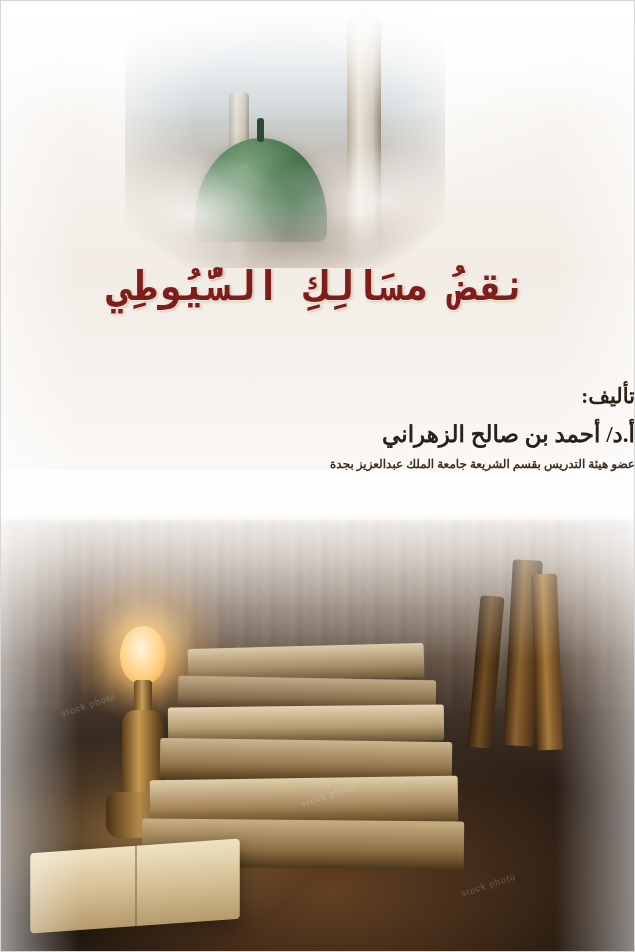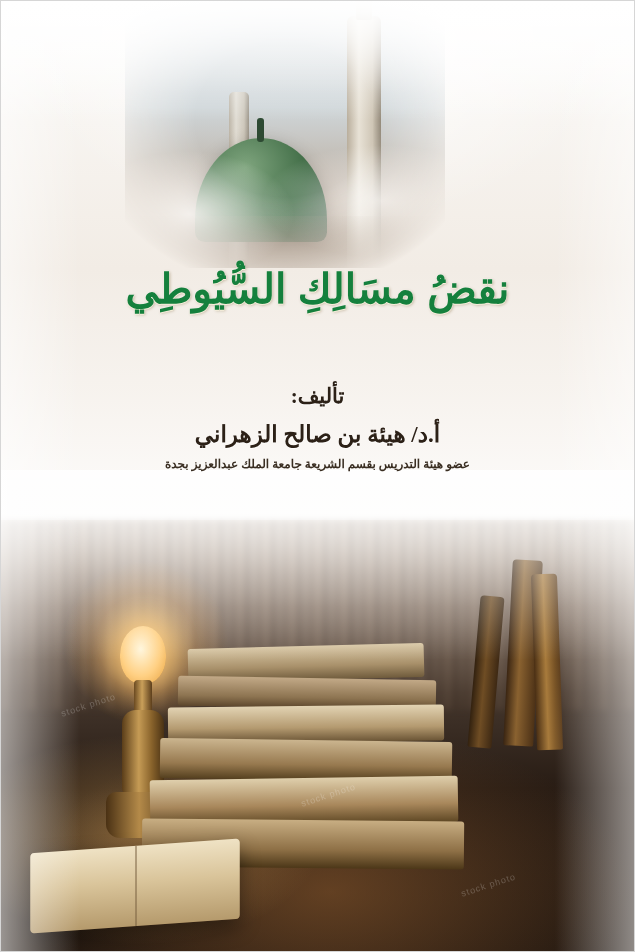--- a/index.html
+++ b/index.html
@@ -248,42 +248,43 @@
   .text-zone {
     position: absolute;
     left: 0;
     right: 0;
     top: 262px;
     text-align: center;
     z-index: 5;
   }
 
   .cover-title {
-    font-family: Liberation Sans, sans-serif;
+    font-family: Liberation Mono, monospace;
     font-weight: bold;
-    color: #15803d;
+    color: #7f1d1d;
     text-shadow:
       0 1px 0 #f7efdc,
       0 0 2px rgba(255,255,255,0.9),
       1px 1px 3px rgba(120,90,40,0.45);
   }
   .cover-title .line1 {
     font-size: 41px;
     line-height: 1.34;
     letter-spacing: 1px;
   }
   .cover-title .line2 {
     font-size: 36px;
     line-height: 1.34;
     letter-spacing: 1px;
   }
 
   .author-block {
     margin-top: 62px;
     color: #2c2117;
+    text-align: right;
   }
   .author-label {
     font-size: 21px;
     font-weight: bold;
     line-height: 1.7;
     text-shadow: 0 1px 1px rgba(255,255,255,0.85);
   }
   .author-name {
     font-size: 23px;
     font-weight: bold;
@@ -356,19 +357,19 @@
   <div class="watermark" style="left:300px; top:790px;">stock photo</div>
   <div class="watermark" style="left:460px; top:880px;">stock photo</div>
 
   <div class="text-zone">
     <div class="cover-title">
       <div class="line1">نقضُ مسَالِكِ السُّيُوطِي</div>
     </div>
 
     <div class="author-block">
       <div class="author-label">تأليف:</div>
-      <div class="author-name">أ.د/ هيئة بن صالح الزهراني</div>
+      <div class="author-name">أ.د/ أحمد بن صالح الزهراني</div>
       <div class="author-affiliation">عضو هيئة التدريس بقسم الشريعة   جامعة الملك عبدالعزيز  بجدة</div>
     </div>
   </div>
 
   <div class="page-border"></div>
 </div>
 
 </body></html>

